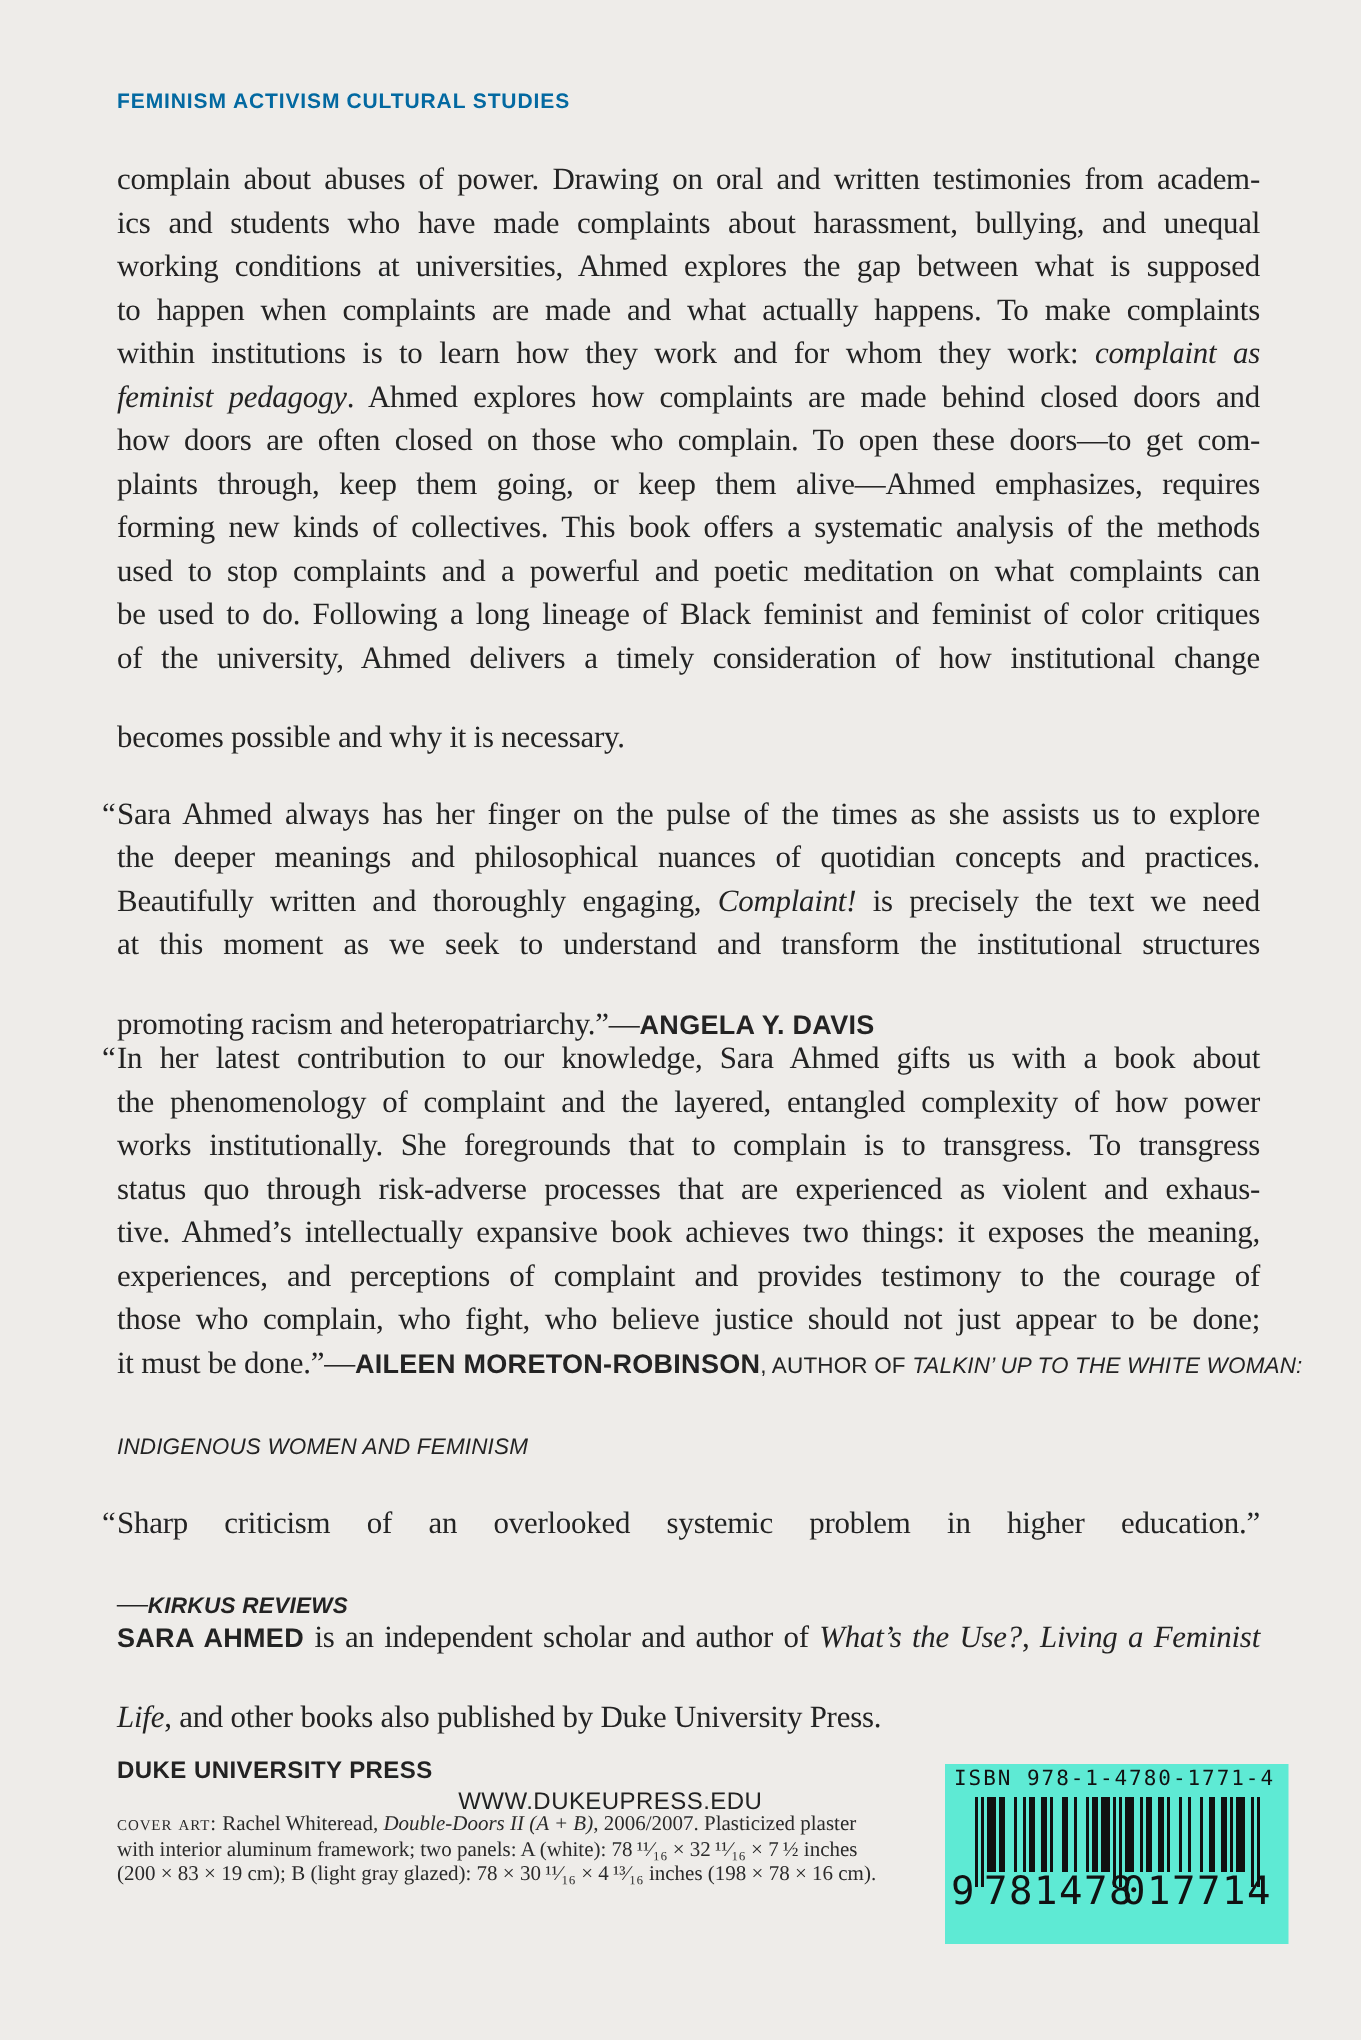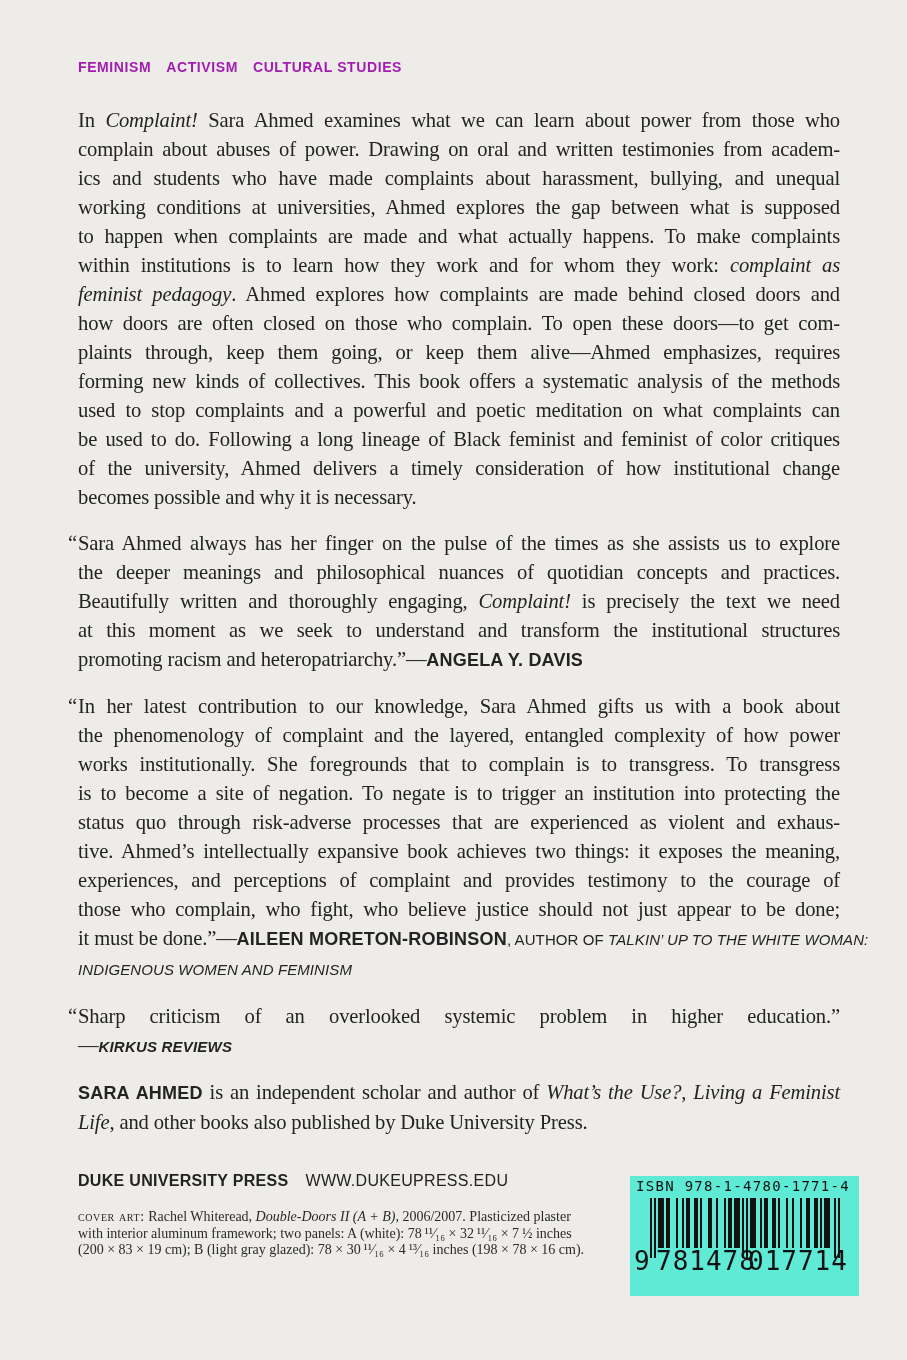--- a/index.html
+++ b/index.html
@@ -15,42 +15,43 @@
       color: #232323;
     }
     .categories {
       position: absolute;
       left: 78px;
       top: 59px;
       font-family: "Liberation Sans", "DejaVu Sans", sans-serif;
       font-size: 14px;
       font-weight: bold;
       letter-spacing: 0.6px;
-      color: #a21caf;
+      color: #0369a1;
       display: flex;
-      gap: 15px;
+      gap: 4px;
     }
     .block {
       position: absolute;
       left: 78px;
       width: 762px;
       font-family: "Liberation Serif", "DejaVu Serif", serif;
       font-size: 20.6px;
       line-height: 29px;
       text-align: justify;
       letter-spacing: -0.15px;
     }
     .line {
       display: block;
       white-space: nowrap;
       text-align-last: justify;
       text-align: justify;
     }
     .line.last {
       text-align-last: left;
+      margin-top: 24px;
     }
     .hang {
       position: absolute;
       margin-left: -10px;
     }
     .intro { top: 106px; }
     .q1 { top: 529px; }
     .q2 { top: 692px; }
     .q3 { top: 1002px; }
     .bio { top: 1078px; }
@@ -85,21 +86,21 @@
       left: 78px;
       top: 1172px;
       font-family: "Liberation Sans", "DejaVu Sans", sans-serif;
       font-size: 16px;
       color: #222;
       display: flex;
       gap: 17px;
       letter-spacing: 0.3px;
     }
     .publisher .name { font-weight: bold; }
-    .publisher .url { font-weight: normal; }
+    .publisher .url { font-weight: normal; margin-top: 21px; }
     .credits {
       position: absolute;
       left: 78px;
       top: 1209px;
       width: 500px;
       font-family: "Liberation Serif", "DejaVu Serif", serif;
       font-size: 14px;
       line-height: 16.5px;
       color: #2a2a2a;
     }
@@ -143,21 +144,20 @@
 </head>
 <body>
 
 <div class="categories">
   <span>FEMINISM</span>
   <span>ACTIVISM</span>
   <span>CULTURAL STUDIES</span>
 </div>
 
 <div class="block intro">
-    <span class="line"><span>In </span><em>Complaint!</em><span> Sara Ahmed examines what we can learn about power from those who</span></span>
     <span class="line"><span>complain about abuses of power. Drawing on oral and written testimonies from academ-</span></span>
     <span class="line"><span>ics and students who have made complaints about harassment, bullying, and unequal</span></span>
     <span class="line"><span>working conditions at universities, Ahmed explores the gap between what is supposed</span></span>
     <span class="line"><span>to happen when complaints are made and what actually happens. To make complaints</span></span>
     <span class="line"><span>within institutions is to learn how they work and for whom they work: </span><em>complaint as</em></span>
     <span class="line"><em>feminist pedagogy</em><span>. Ahmed explores how complaints are made behind closed doors and</span></span>
     <span class="line"><span>how doors are often closed on those who complain. To open these doors—to get com-</span></span>
     <span class="line"><span>plaints through, keep them going, or keep them alive—Ahmed emphasizes, requires</span></span>
     <span class="line"><span>forming new kinds of collectives. This book offers a systematic analysis of the methods</span></span>
     <span class="line"><span>used to stop complaints and a powerful and poetic meditation on what complaints can</span></span>
@@ -170,21 +170,20 @@
     <span class="line"><span class="hang">“</span><span>Sara Ahmed always has her finger on the pulse of the times as she assists us to explore</span></span>
     <span class="line"><span>the deeper meanings and philosophical nuances of quotidian concepts and practices.</span></span>
     <span class="line"><span>Beautifully written and thoroughly engaging, </span><em>Complaint!</em><span> is precisely the text we need</span></span>
     <span class="line"><span>at this moment as we seek to understand and transform the institutional structures</span></span>
     <span class="line last"><span>promoting racism and heteropatriarchy.”—</span><span class="author-caps">ANGELA Y. DAVIS</span></span>
   </div>
 <div class="block q2">
     <span class="line"><span class="hang">“</span><span>In her latest contribution to our knowledge, Sara Ahmed gifts us with a book about</span></span>
     <span class="line"><span>the phenomenology of complaint and the layered, entangled complexity of how power</span></span>
     <span class="line"><span>works institutionally. She foregrounds that to complain is to transgress. To transgress</span></span>
-    <span class="line"><span>is to become a site of negation. To negate is to trigger an institution into protecting the</span></span>
     <span class="line"><span>status quo through risk-adverse processes that are experienced as violent and exhaus-</span></span>
     <span class="line"><span>tive. Ahmed’s intellectually expansive book achieves two things: it exposes the meaning,</span></span>
     <span class="line"><span>experiences, and perceptions of complaint and provides testimony to the courage of</span></span>
     <span class="line"><span>those who complain, who fight, who believe justice should not just appear to be done;</span></span>
     <span class="line"><span>it must be done.”—</span><span class="author-caps">AILEEN MORETON-ROBINSON</span><span class="attr-plain">, AUTHOR OF </span><span class="attr-ital">TALKIN’ UP TO THE WHITE WOMAN:</span></span>
     <span class="line last"><span class="attr-ital">INDIGENOUS WOMEN AND FEMINISM</span></span>
   </div>
 <div class="block q3">
     <span class="line"><span class="hang">“</span><span>Sharp criticism of an overlooked systemic problem in higher education.”</span></span>
     <span class="line last"><span>—</span><span class="attr-ital-bold">KIRKUS REVIEWS</span></span>

